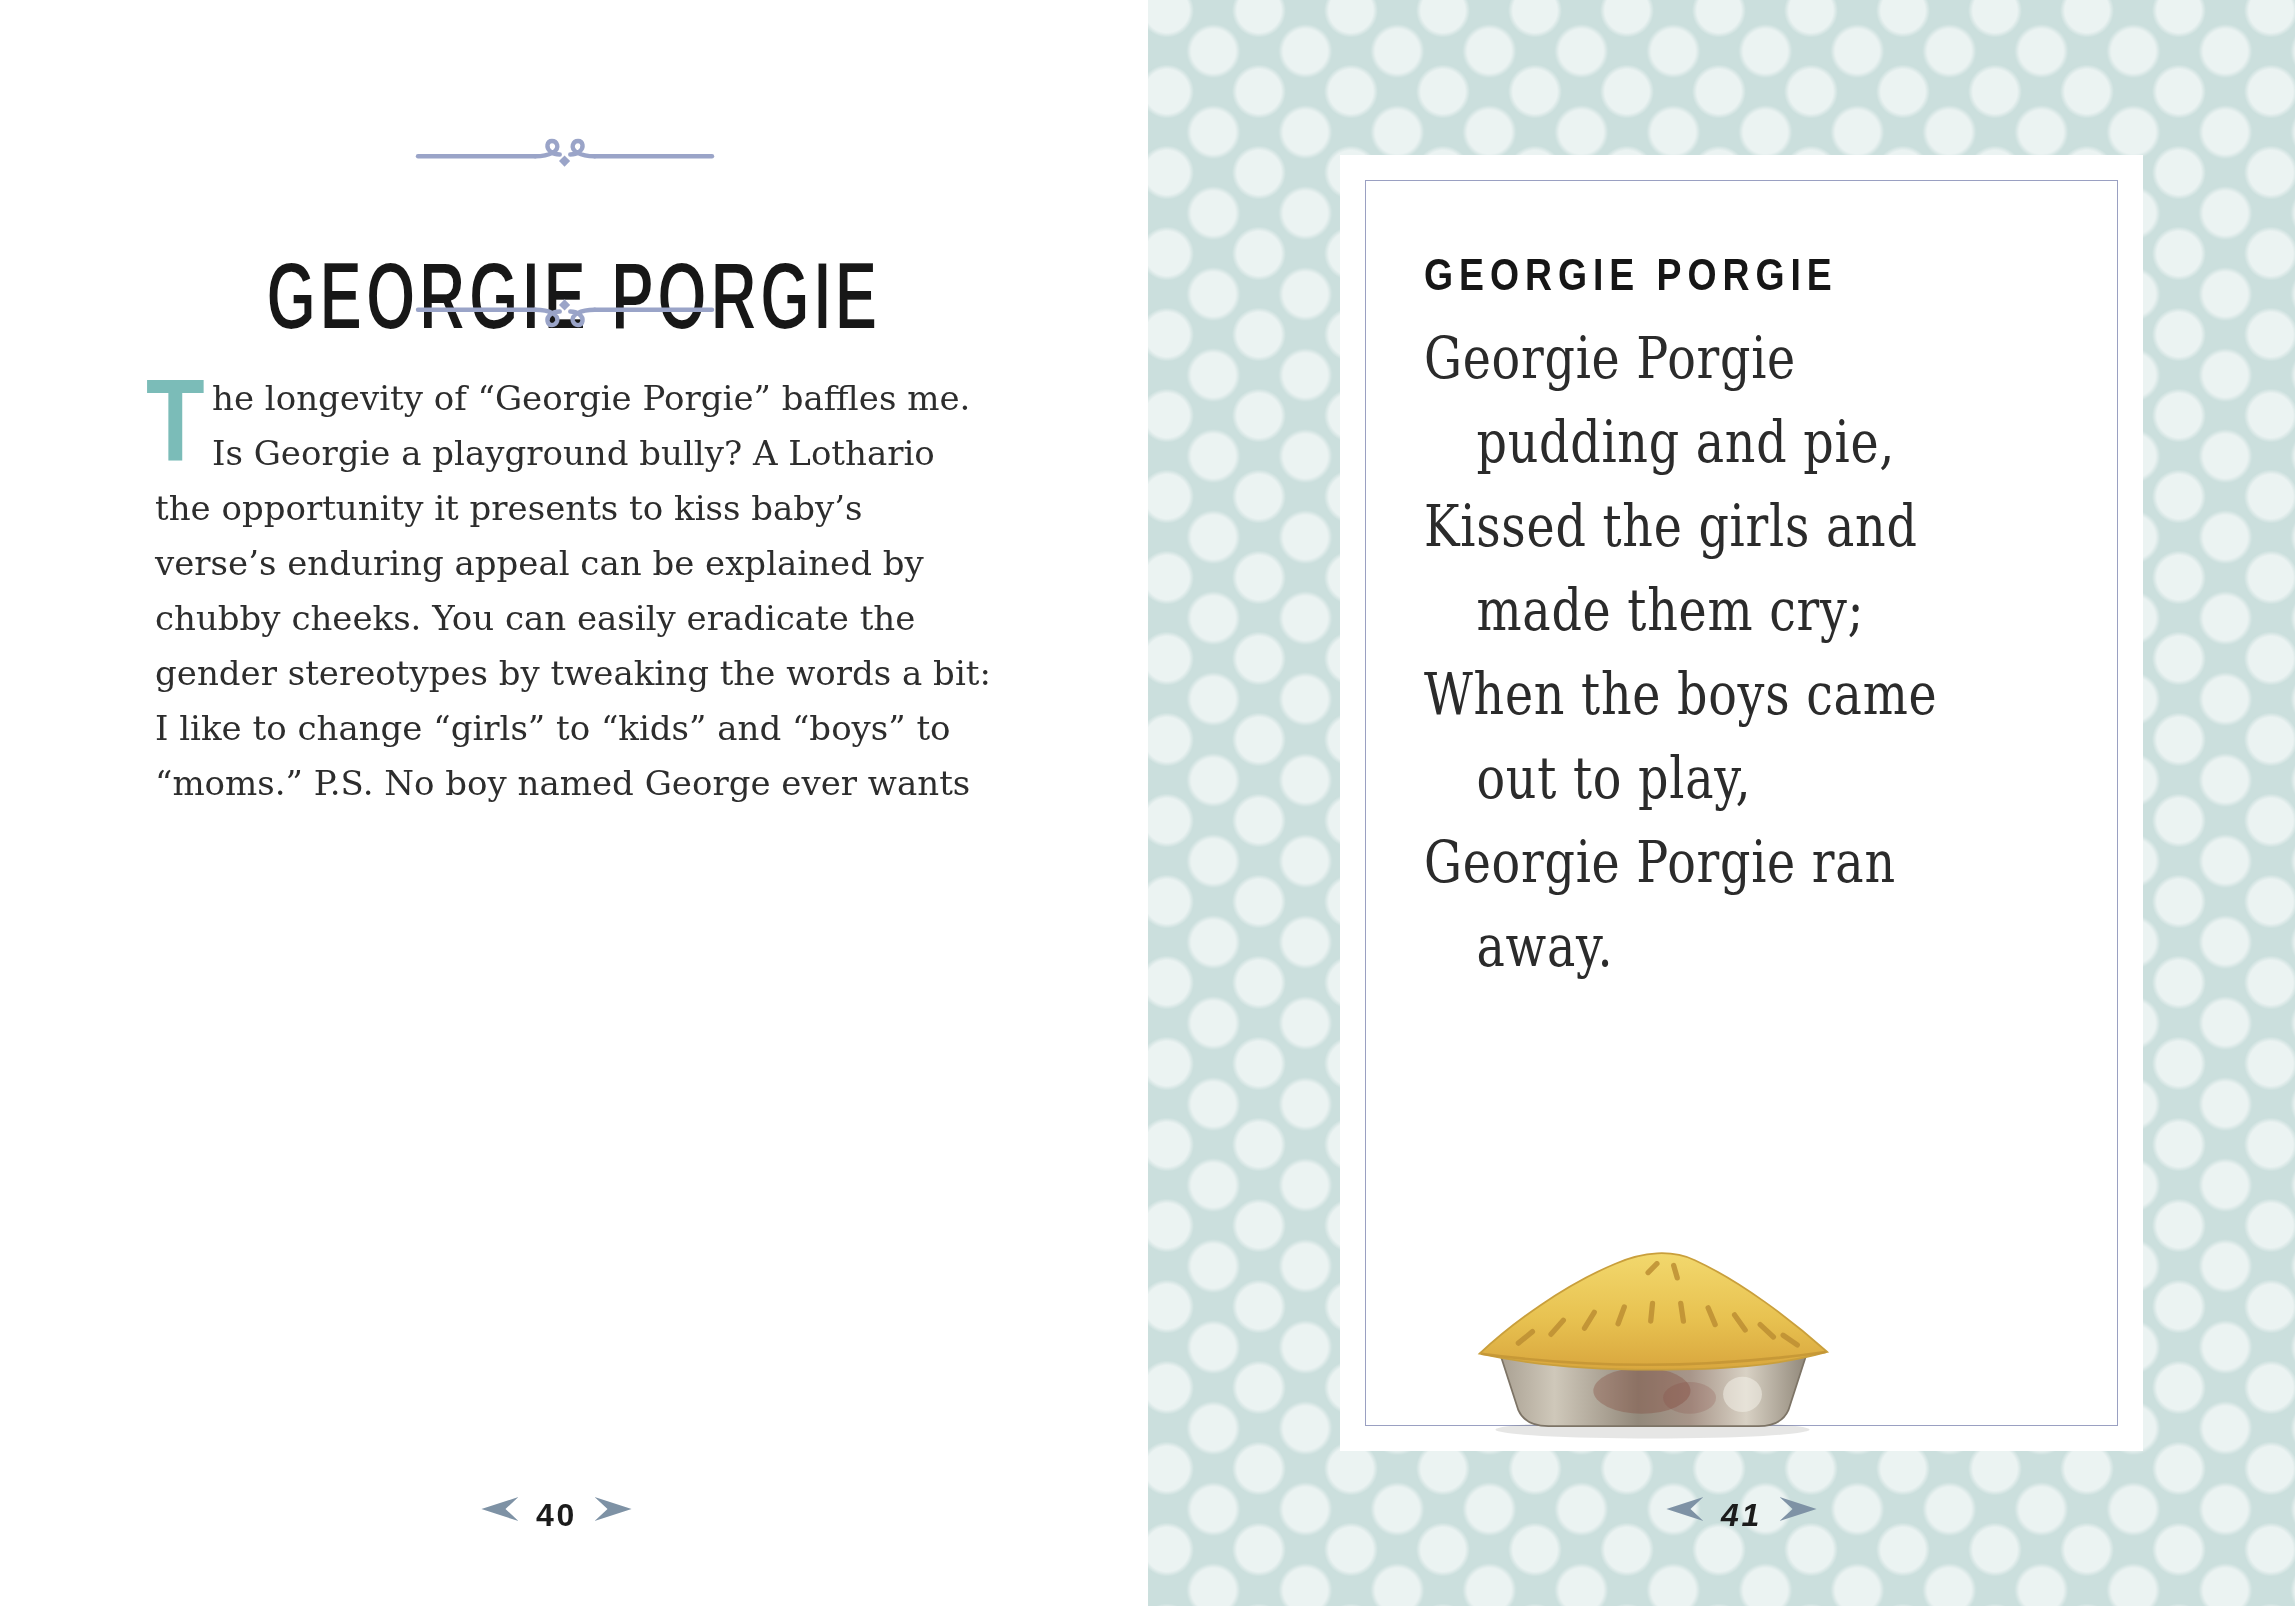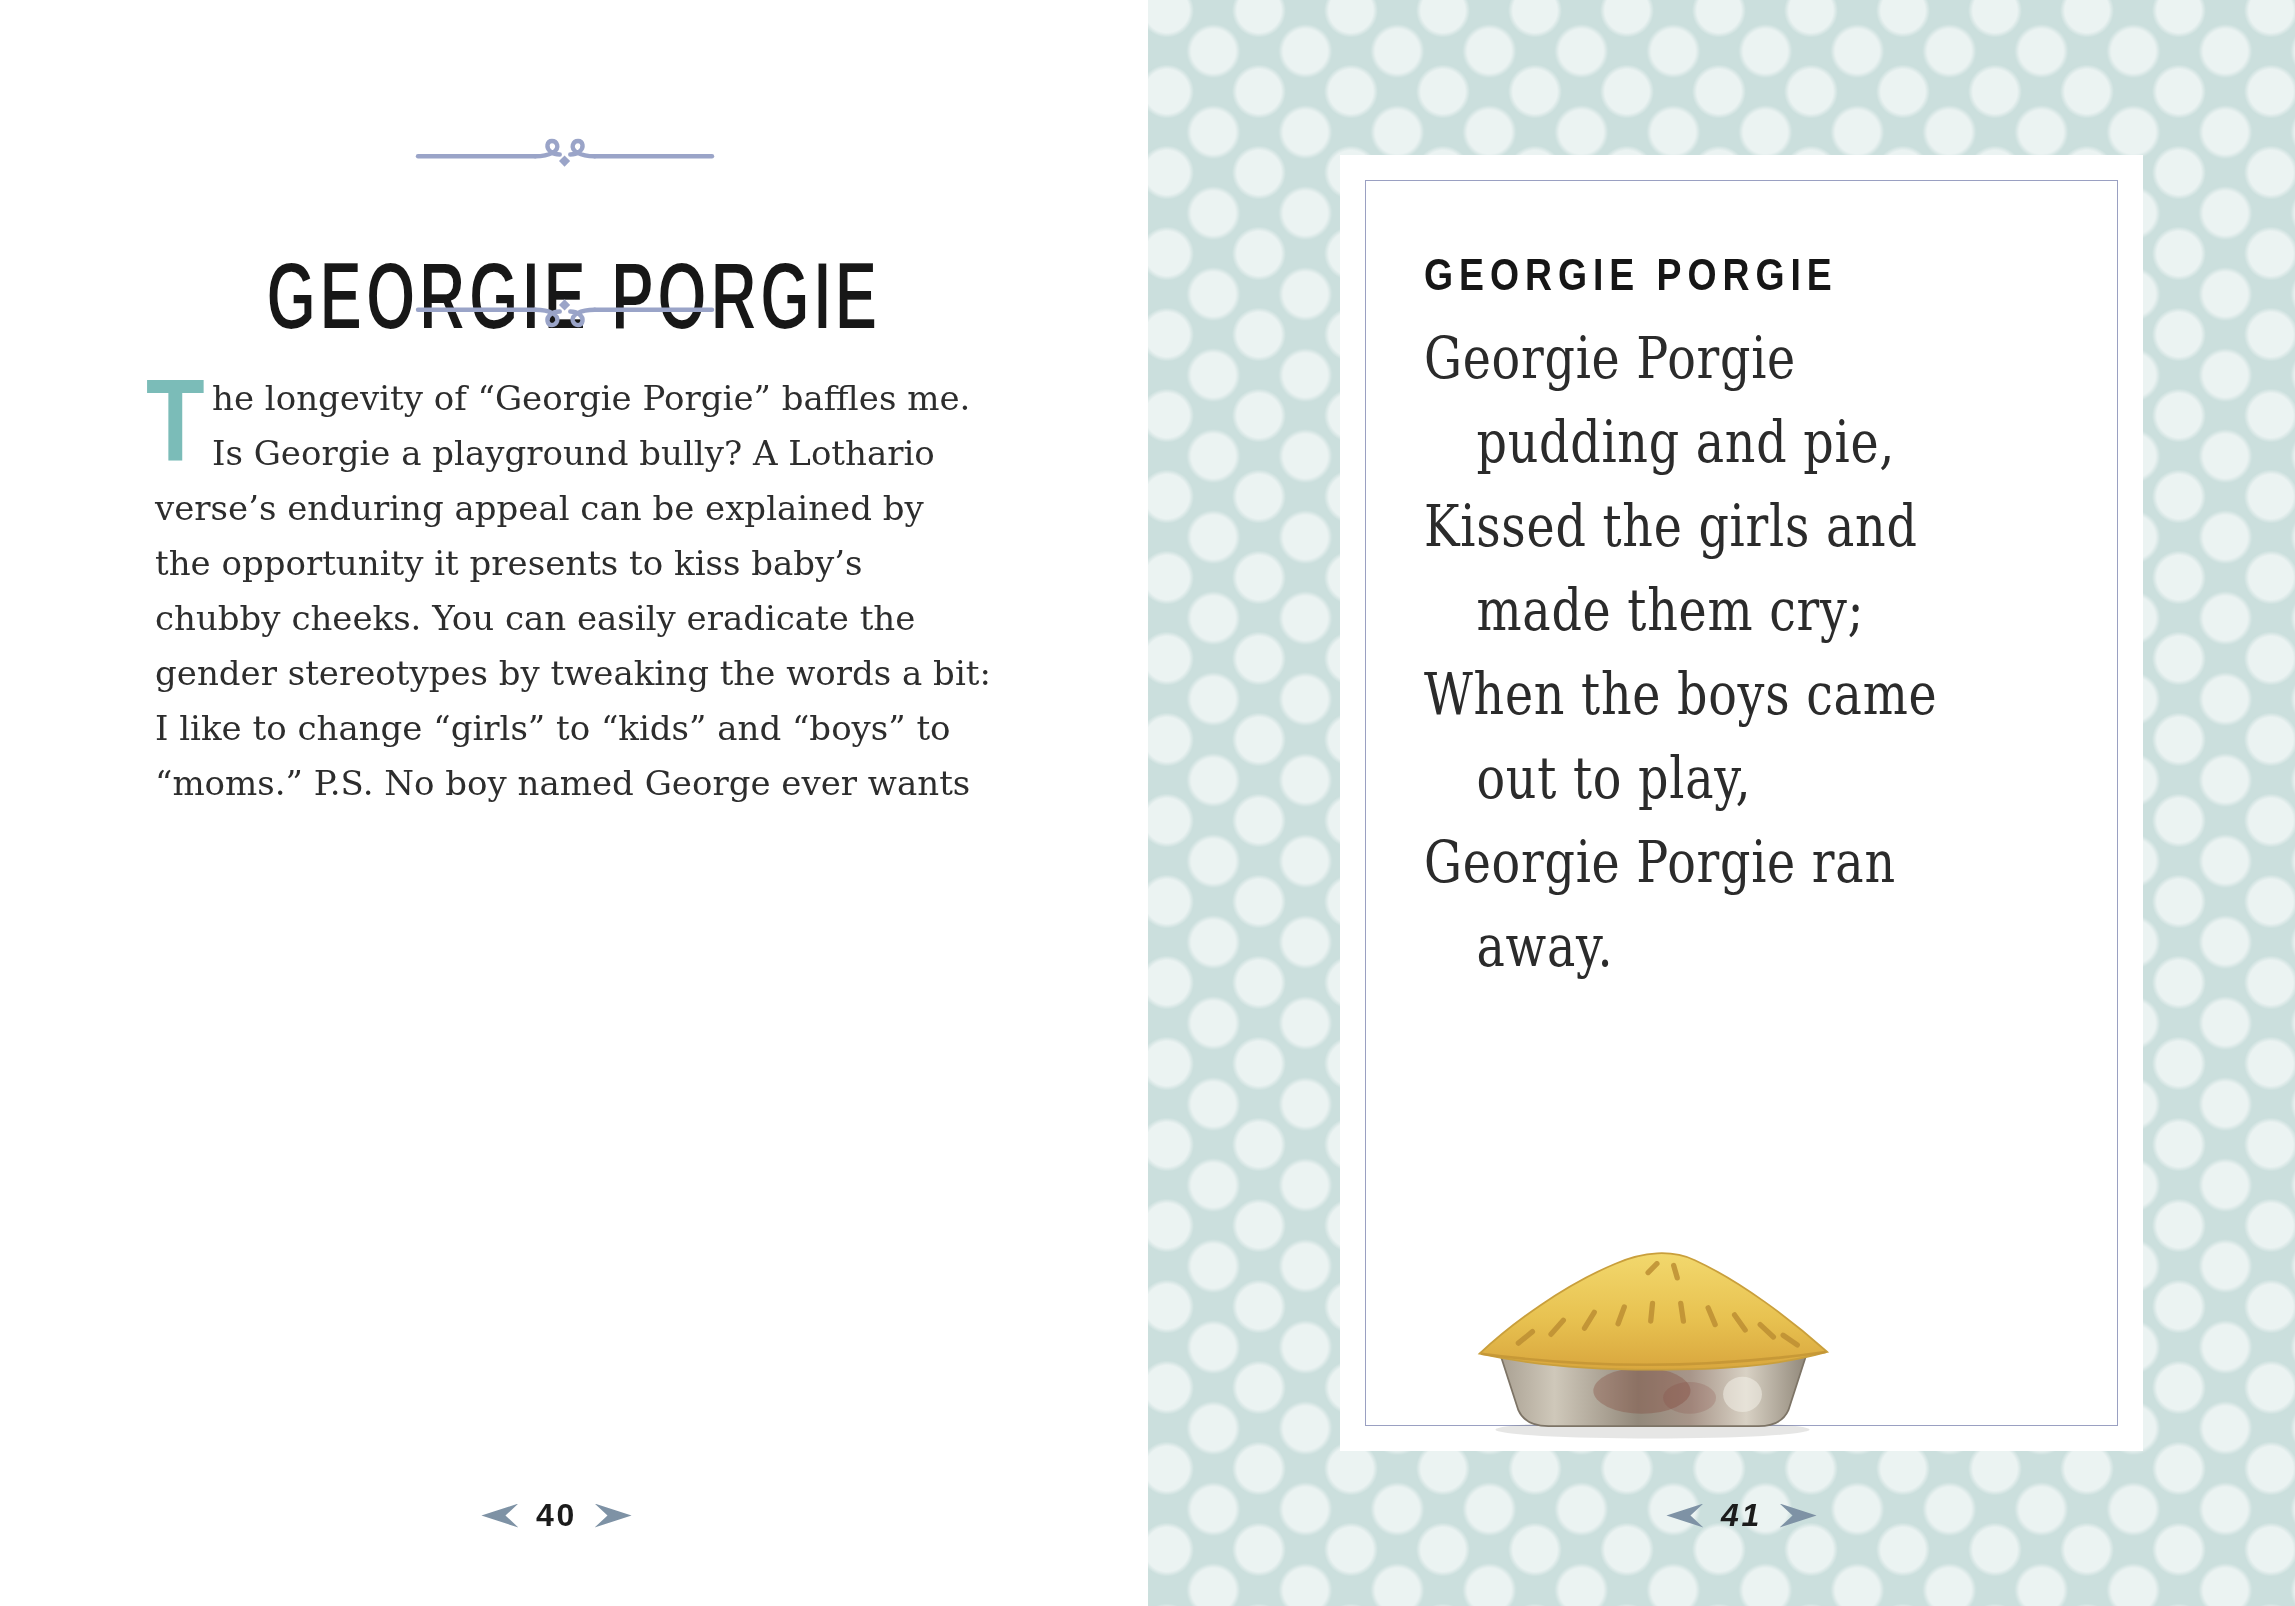--- a/index.html
+++ b/index.html
@@ -22,21 +22,21 @@
                  -webkit-text-stroke:2.2px #ffffff;pointer-events:none;}
 
   .body-block{position:absolute;left:155px;top:371px;width:830px;}
   .body-line{font-size:34px;line-height:55px;color:#2d2d2d;white-space:nowrap;}
   .body-line.around{padding-left:57px;}
   .dropcap{position:absolute;left:-8.8px;top:3.5px;font-family:"Liberation Sans", sans-serif;
            font-weight:900;font-size:117px;line-height:92px;color:#7bbcb8;
            transform:scaleX(0.82);transform-origin:left top;}
 
   
-  .pagenum-row{position:absolute;top:1497px;display:flex;align-items:center;
+  .pagenum-row{position:absolute;top:1497px;display:flex;align-items:flex-start;
                justify-content:center;gap:17.7px;}
   .pagenum-row.left-row{left:155px;width:803px;}
   .pagenum-row.right-row{left:192px;width:803px;font-style:italic;}
   .pagenum{font-family:"Liberation Sans", sans-serif;font-weight:900;font-size:32px;
            letter-spacing:2.6px;color:#1b1b1b;}
   .arrow{width:37px;height:24px;background:#7e92a5;flex:none;}
   .arrow-left{clip-path:polygon(0 50%,100% 0,65% 50%,100% 100%);}
   .arrow-right{clip-path:polygon(100% 50%,0 0,35% 50%,0 100%);}
 
   
@@ -91,22 +91,22 @@
         <path d="M206 22 C189 22 179 16 181 9 C183 3 191 3 192 9 C193 15 186 20 178 20"></path>
         <path d="M206 22 H340"></path>
       </g>
       <rect x="167" y="23" width="9" height="9" transform="rotate(45 171.5 27.5)" fill="#9aa4c8"></rect>
     </svg>
 
     <div class="body-block">
       <span class="dropcap">T</span>
     <div class="body-line around">he longevity of “Georgie Porgie” baffles me.</div>
         <div class="body-line around">Is Georgie a playground bully? A Lothario</div>
+        <div class="body-line">the opportunity it presents to kiss baby’s</div>
         <div class="body-line">verse’s enduring appeal can be explained by</div>
-        <div class="body-line">the opportunity it presents to kiss baby’s</div>
         <div class="body-line">chubby cheeks. You can easily eradicate the</div>
         <div class="body-line">gender stereotypes by tweaking the words a bit:</div>
         <div class="body-line">I like to change “girls” to “kids” and “boys” to</div>
         <div class="body-line">“moms.” P.S. No boy named George ever wants</div>
       </div>
 
     <div class="pagenum-row left-row">
       <span class="arrow arrow-left"></span>
       <span class="pagenum">40</span>
       <span class="arrow arrow-right"></span>

